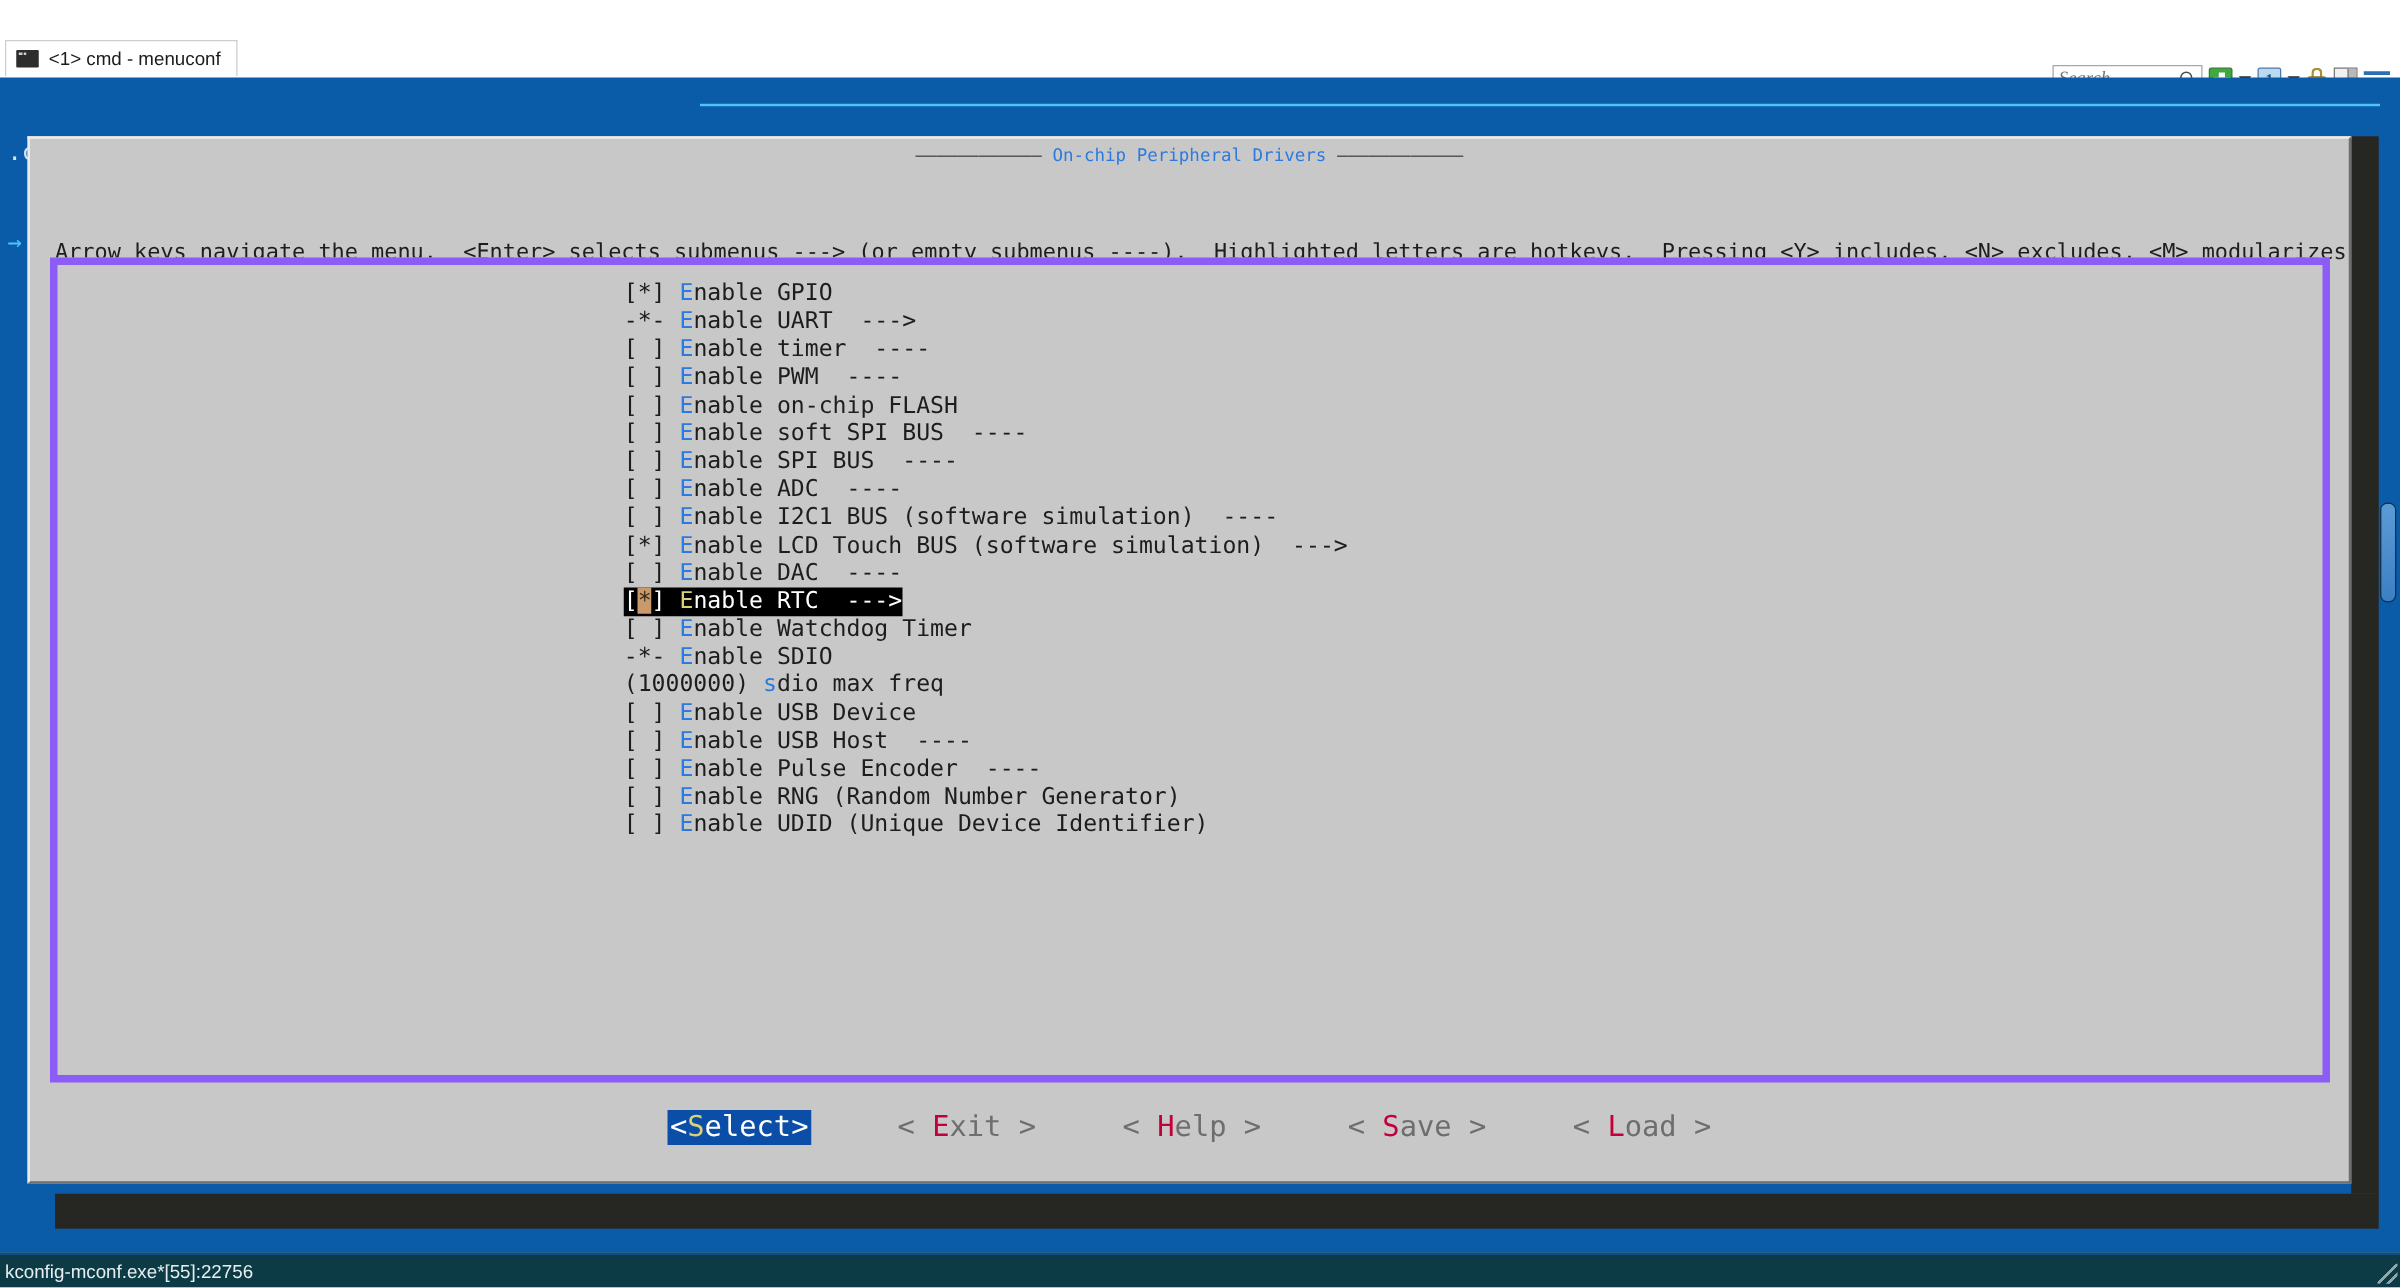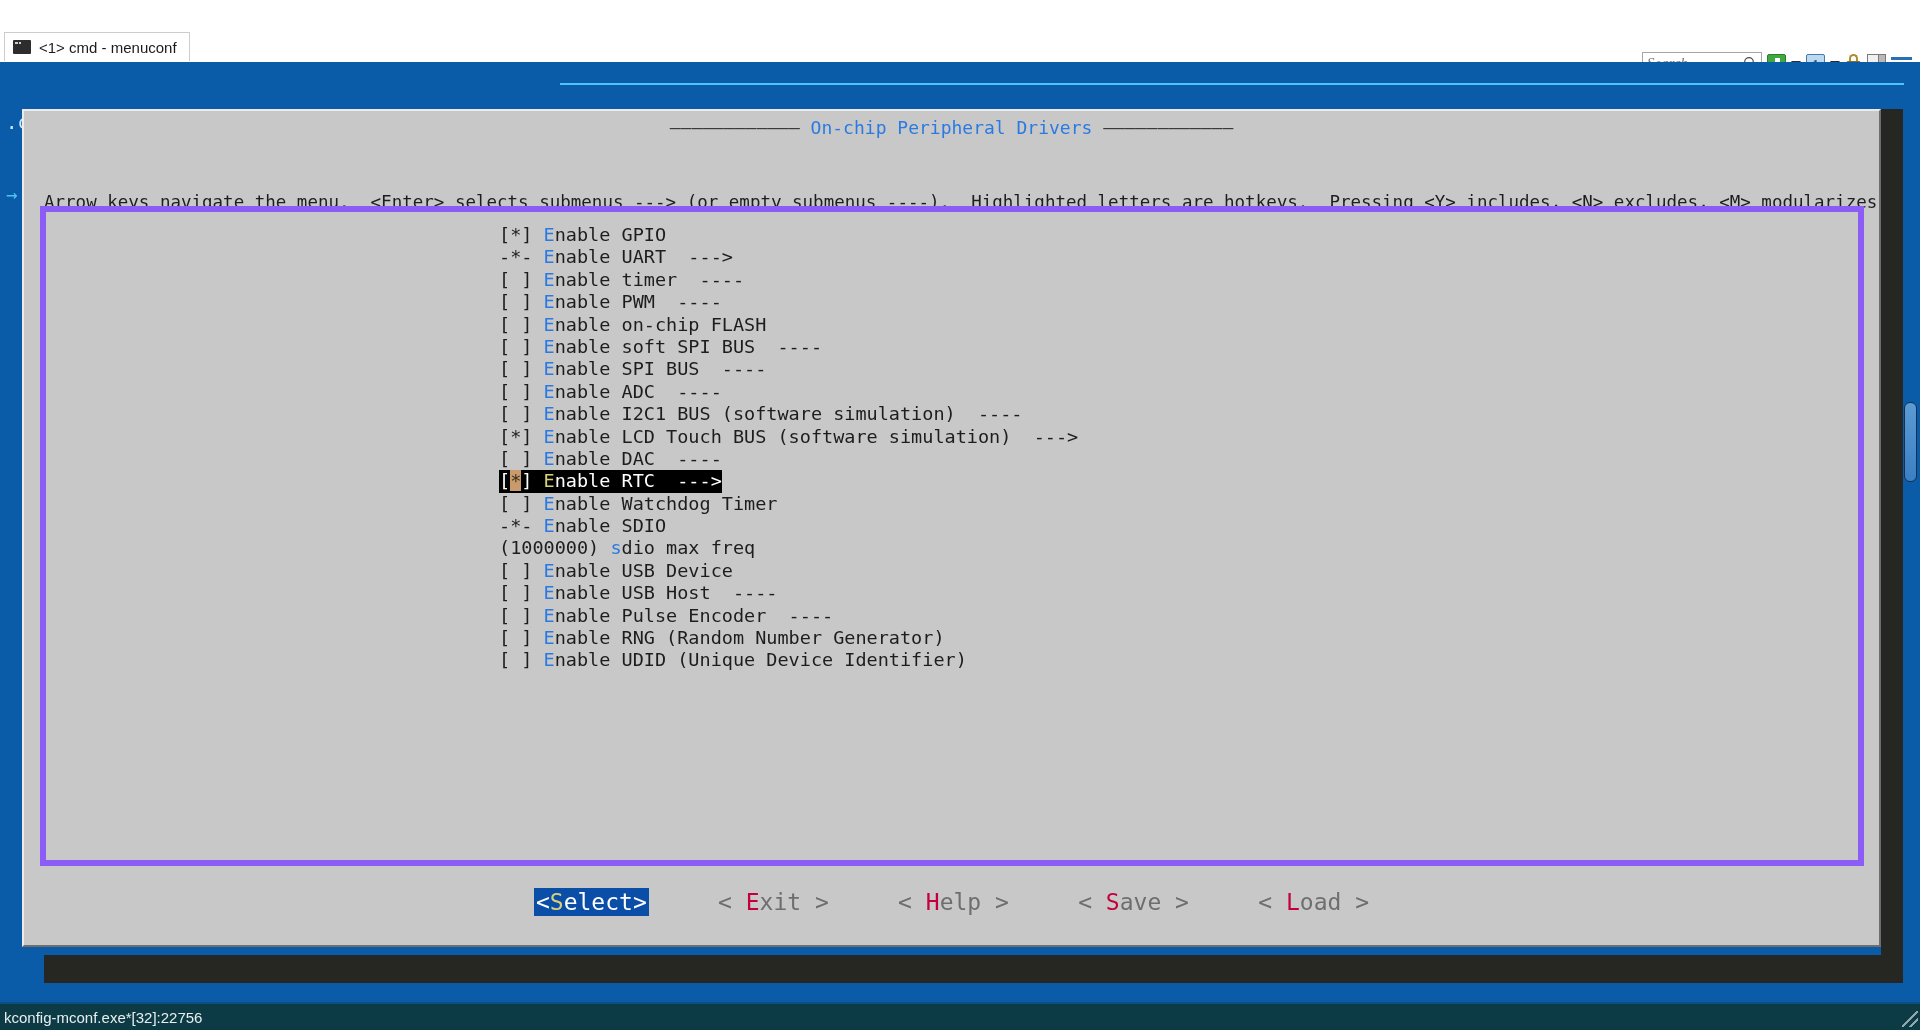--- a/index.html
+++ b/index.html
@@ -167,21 +167,21 @@
     position: absolute; left: 22px; top: 47px;
     width: 1859px; height: 838px;
     background: #c8c8c8;
     border-top: 2px solid #ebebeb;
     border-left: 2px solid #ebebeb;
     border-right: 2px solid #6e6e6e;
     border-bottom: 2px solid #6e6e6e;
   }
   .dlg-title {
     position: absolute; left: 0; top: 6px; width: 100%;
-    text-align: center; font-size: 18px; color: #2a7ae2; white-space: pre;
+    text-align: center; font-size: 14px; color: #2a7ae2; white-space: pre;
   }
   .dlg-title .dash { color: #3a3a3a; }
 
   .help {
     position: absolute; left: 20px; top: 36px;
     font-size: 17.5px; line-height: 22px; color: #1d1d1d; white-space: pre;
   }
 
   .menubox {
     position: absolute; left: 16px; top: 95px;
@@ -325,17 +325,17 @@
 
       <div class="btnrow" id="btnrow"><span class="btn active"><span>&lt;</span><span class="k">S</span><span>elect</span><span>&gt;</span></span><span class="gap">&nbsp;&nbsp;&nbsp;&nbsp;&nbsp;</span><span class="btn"><span>&lt; </span><span class="k">E</span><span>xit</span><span> &gt;</span></span><span class="gap">&nbsp;&nbsp;&nbsp;&nbsp;&nbsp;</span><span class="btn"><span>&lt; </span><span class="k">H</span><span>elp</span><span> &gt;</span></span><span class="gap">&nbsp;&nbsp;&nbsp;&nbsp;&nbsp;</span><span class="btn"><span>&lt; </span><span class="k">S</span><span>ave</span><span> &gt;</span></span><span class="gap">&nbsp;&nbsp;&nbsp;&nbsp;&nbsp;</span><span class="btn"><span>&lt; </span><span class="k">L</span><span>oad</span><span> &gt;</span></span></div>
     </div>
 
     <div class="scrollbar">
       <div class="scroll-thumb"></div>
     </div>
   </div>
 
   <div class="statusbar">
-    <span class="sb-left">kconfig-mconf.exe*[32]:22756</span>
+    <span class="sb-left">kconfig-mconf.exe*[55]:22756</span>
     <span class="sb-grip"></span>
   </div>
 
 </div>
 
 </body></html>

